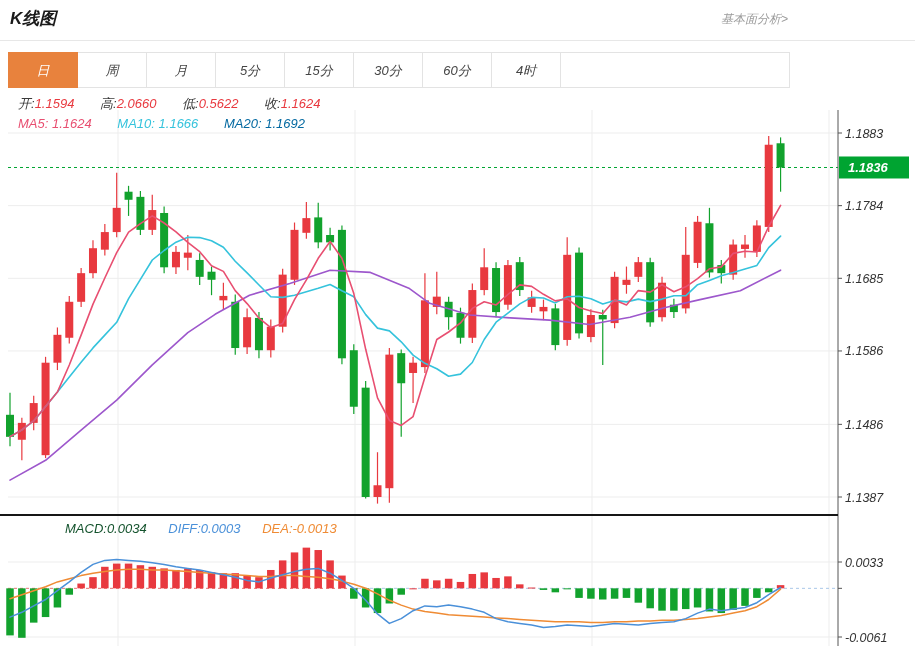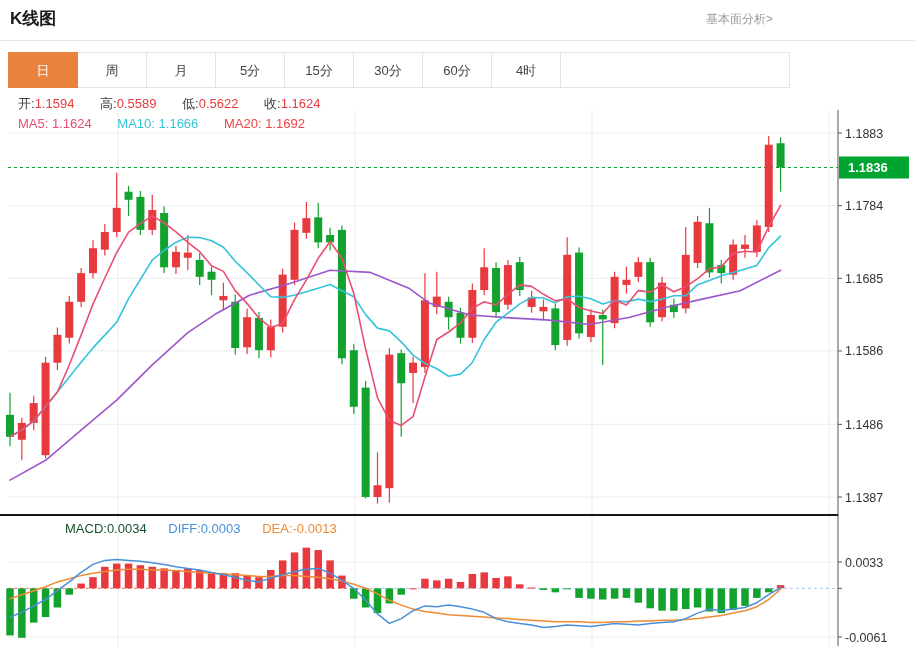--- a/index.html
+++ b/index.html
@@ -1,19 +1,19 @@
 <!DOCTYPE html>
 <html><head>
 <meta charset="utf-8">
 <style>
   html,body{margin:0;padding:0;background:#fff;width:915px;height:646px;overflow:hidden;
     font-family:"Liberation Sans","DejaVu Sans",sans-serif;-webkit-font-smoothing:antialiased;}
-  .page{position:relative;width:796px;height:646px;background:#fff;}
+  .page{position:relative;width:796px;height:646px;background:#fff;font-style:italic;}
   .page-title{position:absolute;left:10px;top:7px;font-size:17px;font-weight:bold;color:#1a1a1a;}
-  .fund-link{position:absolute;right:23px;top:11px;font-size:12px;color:#9b9b9b;text-decoration:none;cursor:pointer;}
+  .fund-link{position:absolute;right:8px;top:11px;font-size:12px;color:#9b9b9b;text-decoration:none;cursor:pointer;}
   .title-divider{position:absolute;left:0;top:40px;width:915px;height:1px;background:#e7e7e7;}
   .tab-strip{position:absolute;left:8px;top:52px;right:6px;display:flex;}
   .tab{width:70px;height:36px;line-height:36px;text-align:center;font-size:13px;color:#444;
     background:#fff;border:1px solid #e3e3e3;margin-left:-1px;box-sizing:border-box;cursor:pointer;}
   .tab:first-child{margin-left:0;}
   .tab.active{color:#fff;font-weight:normal;z-index:2;}
   .tab-filler{flex:1;border:1px solid #e3e3e3;margin-left:-1px;box-sizing:border-box;background:#fff;}
   .info-rows{position:absolute;left:18px;top:94px;font-size:13px;line-height:20px;white-space:nowrap;z-index:5;}
   .info-rows .lbl{color:#3a3a3a;}
   .info-item{margin-right:22px;}
@@ -41,28 +41,28 @@
     <div class="tab">15分</div>
     <div class="tab">30分</div>
     <div class="tab">60分</div>
     <div class="tab">4时</div>
     <div class="tab-filler"></div>
   </div>
 
   <div class="info-rows">
     <div>
       <span class="info-item"><span class="lbl">开:</span><span style="color: rgb(232, 57, 63);">1.1594</span></span>
-      <span class="info-item"><span class="lbl">高:</span><span style="color: rgb(232, 57, 63);">0.5589</span></span>
+      <span class="info-item"><span class="lbl">高:</span><span style="color: rgb(232, 57, 63);">2.0660</span></span>
       <span class="info-item"><span class="lbl">低:</span><span style="color: rgb(232, 57, 63);">0.5622</span></span>
       <span class="info-item"><span class="lbl">收:</span><span style="color: rgb(232, 57, 63);">1.1624</span></span>
     </div>
     <div>
       <span class="info-item" style="color: rgb(232, 79, 113);"><span>MA5:</span> <span>1.1624</span></span>
       <span class="info-item" style="color: rgb(53, 195, 220); margin-top: 24px;"><span>MA10:</span> <span>1.1666</span></span>
-      <span class="info-item" style="color: #ef4444;"><span>MA20:</span> <span>1.1692</span></span>
+      <span class="info-item" style="color: #0369a1;"><span>MA20:</span> <span>1.1692</span></span>
     </div>
   </div>
 
   <svg id="mainSvg" class="chart-svg" width="915" height="406">
       <line x1="8" y1="23" x2="838" y2="23" stroke="#ededed" stroke-width="1"></line>
       <line x1="8" y1="95.65322580645196" x2="838" y2="95.65322580645196" stroke="#ededed" stroke-width="1"></line>
       <line x1="8" y1="168.3064516129023" x2="838" y2="168.3064516129023" stroke="#ededed" stroke-width="1"></line>
       <line x1="8" y1="240.95967741935422" x2="838" y2="240.95967741935422" stroke="#ededed" stroke-width="1"></line>
       <line x1="8" y1="314.3467741935481" x2="838" y2="314.3467741935481" stroke="#ededed" stroke-width="1"></line>
       <line x1="8" y1="387" x2="838" y2="387" stroke="#ededed" stroke-width="1"></line>

